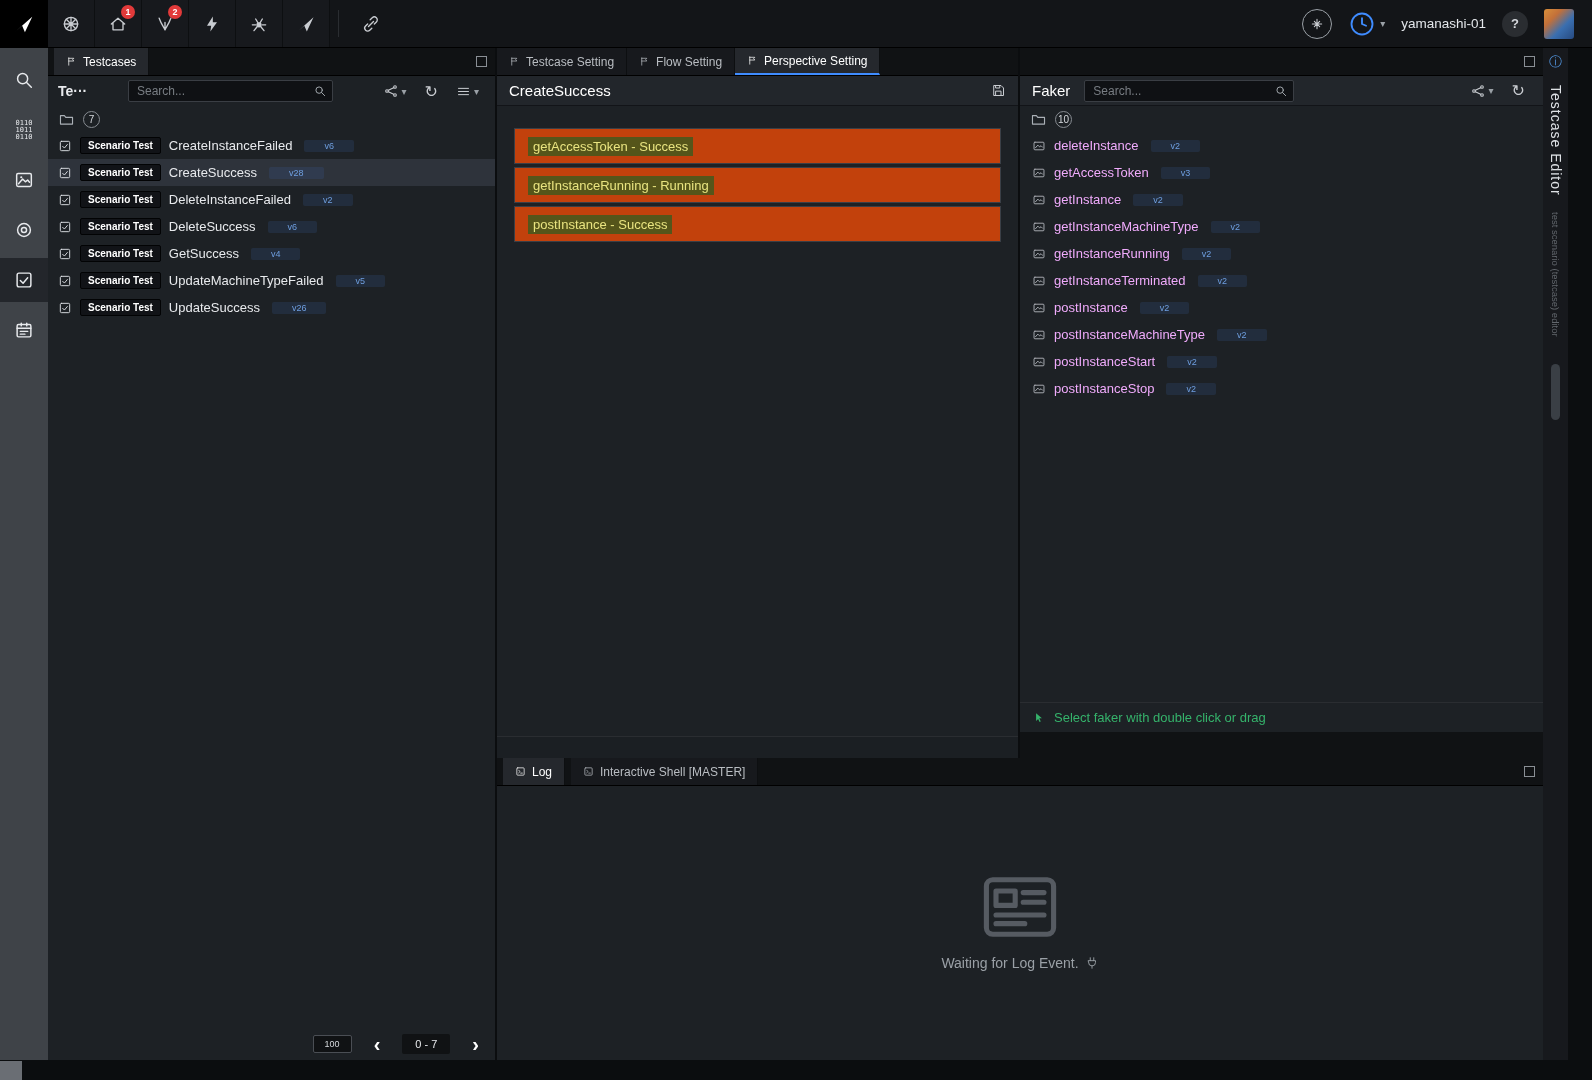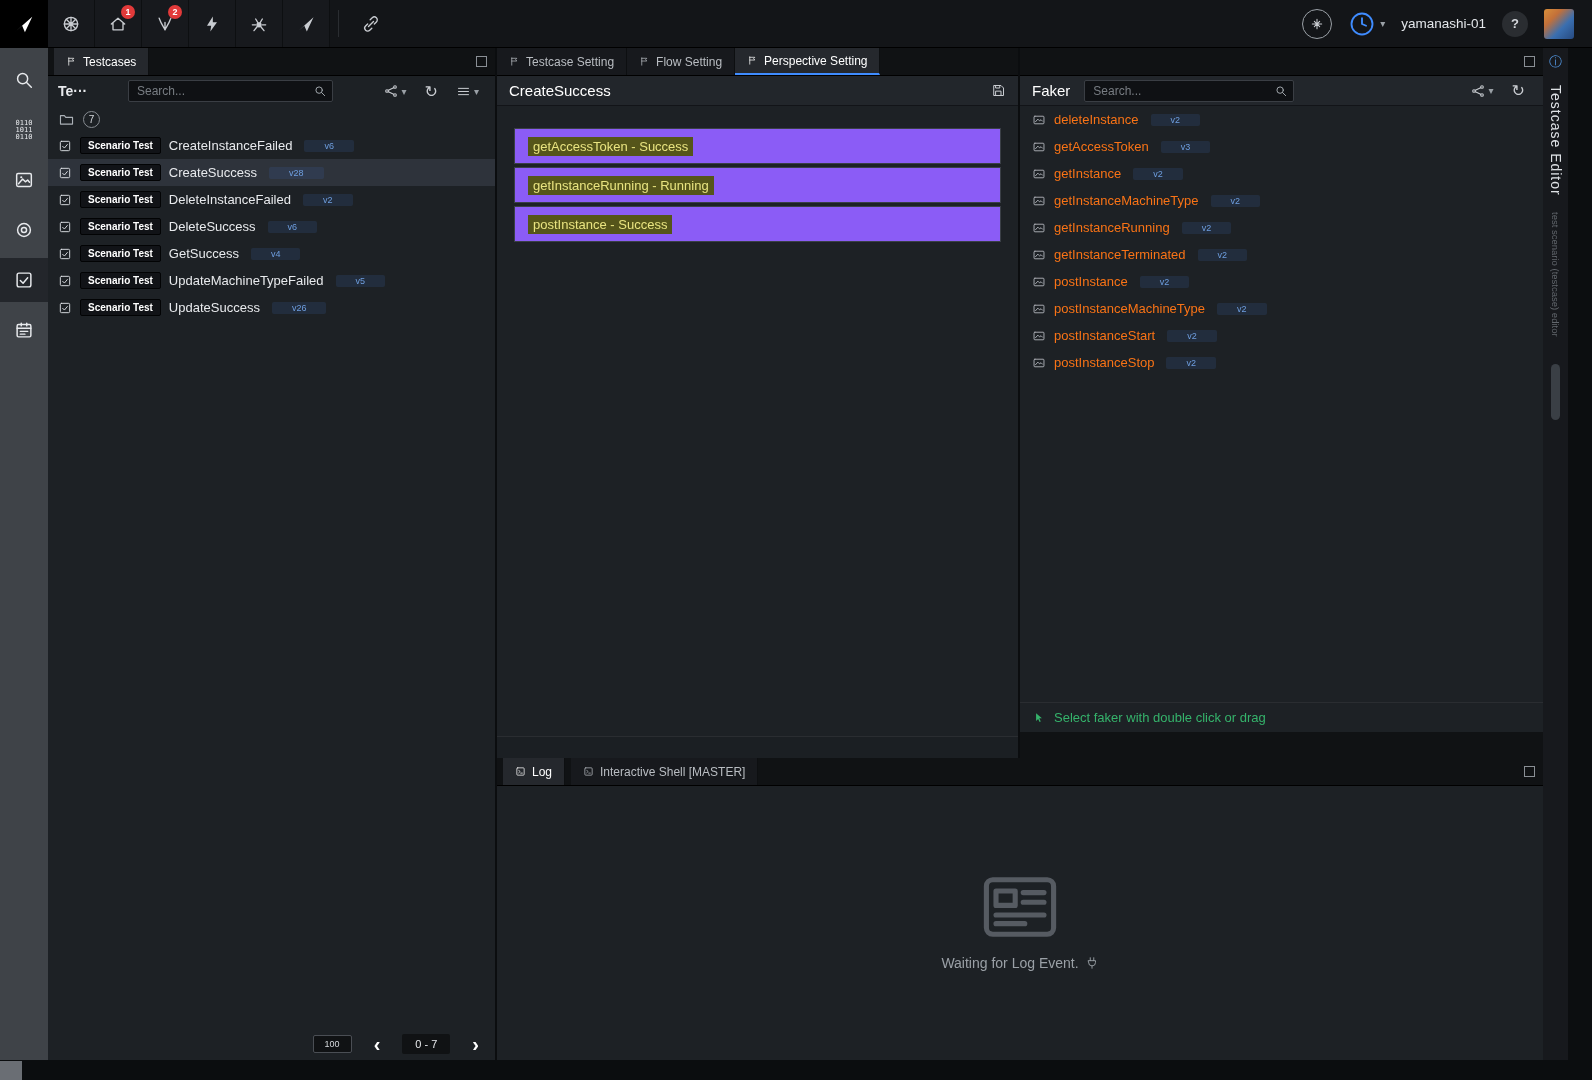--- a/index.html
+++ b/index.html
@@ -61,28 +61,28 @@
   .tc-check { color:#dfe2e6; display:flex; }
   .pagination { margin-top:auto; height:32px; display:flex; align-items:center; justify-content:flex-end; gap:22px; padding:0 16px; flex:none; }
   .page-size { border:1px solid #4a4e54; background:#101214; font-size:9px; padding:3px 11px; color:#d6d9dd; border-radius:2px; cursor:pointer; }
   .chev { color:#fff; font-size:20px; font-weight:bold; line-height:1; cursor:pointer; }
   .range-pill { background:#101214; color:#e8eaed; font-size:11px; padding:4px 13px; border-radius:2px; }
 
   
   .center-panel { position:absolute; left:497px; top:48px; width:523px; height:710px; background:#1d2125; display:flex; flex-direction:column; border-right:2px solid #0b0d0f; }
   .save-btn { margin-left:auto; color:#c9ccd1; cursor:pointer; display:flex; }
   .flow-list { padding:22px 17px; display:flex; flex-direction:column; gap:3px; }
-  .flow-item { height:36px; background:#8b5cf6; border:1px solid #3a3f46; display:flex; align-items:center; padding:0 13px; cursor:pointer; }
+  .flow-item { height:36px; background:#c2410c; border:1px solid #3a3f46; display:flex; align-items:center; padding:0 13px; cursor:pointer; }
   .hl { background:#55551a; color:#e9e480; font-size:13px; padding:2px 5px; }
   .center-footer { margin-top:auto; height:22px; border-top:1px solid #2a2d31; background:#1b1f23; flex:none; }
 
   
   .right-panel { position:absolute; left:1020px; top:48px; width:523px; height:710px; background:#1d2125; display:flex; flex-direction:column; }
   .faker-row { height:27px; display:flex; align-items:center; gap:8px; padding:0 12px; font-size:13px; cursor:pointer; }
-  .faker-name { color:#f97316; }
+  .faker-name { color:#f0abfc; }
   .faker-ic { color:#aeb2b8; display:flex; }
   .hint-bar { margin-top:auto; height:30px; border-top:1px solid #2a2d31; display:flex; align-items:center; gap:8px; padding:0 12px; color:#35b36b; font-size:13px; flex:none; }
   .right-footer { height:26px; background:#101214; flex:none; }
 
   
   .side-strip { position:absolute; left:1543px; top:48px; width:25px; height:1012px; background:#17191d; display:flex; flex-direction:column; align-items:center; }
   .info-icon { color:#4f8fd6; font-size:13px; margin-top:5px; cursor:pointer; }
   .vtext-main { writing-mode:vertical-rl; font-size:14px; color:#dfe2e6; margin-top:14px; letter-spacing:1px; }
   .vtext-sub { writing-mode:vertical-rl; font-size:9.5px; color:#62676d; margin-top:16px; }
   .scroll-thumb { width:9px; height:56px; background:#3a3f45; border-radius:5px; margin-top:28px; cursor:grab; }
@@ -428,20 +428,26 @@
               <path d="M8 11 L16 7 M8 13 L16 17"></path>
             </svg>
           <span class="caret">▾</span>
         </div>
         <div class="tool-btn" style="font-size:16px;">
           <span>↻</span>
         </div>
       </div>
     </div>
 
+    <div class="folder-row">
+      <svg class="ic" width="17" height="17" viewBox="0 0 24 24" style="color:#aab0b6">
+          <path d="M3.5 6.5 H9 L11 9 H20.5 V18.5 H3.5 Z"></path>
+        </svg>
+      <span class="count-badge">10</span>
+    </div>
 
     <div>
 
         <div class="faker-row">
           <span class="faker-ic">
             <svg class="ic" width="14" height="14" viewBox="0 0 24 24">
               <rect x="3.5" y="5.5" width="17" height="13" rx="1.5"></rect>
               <path d="M6 15 L10 10.5 L13 13.5 L15.5 11.5 L18 14"></path>
             </svg>
           </span>

